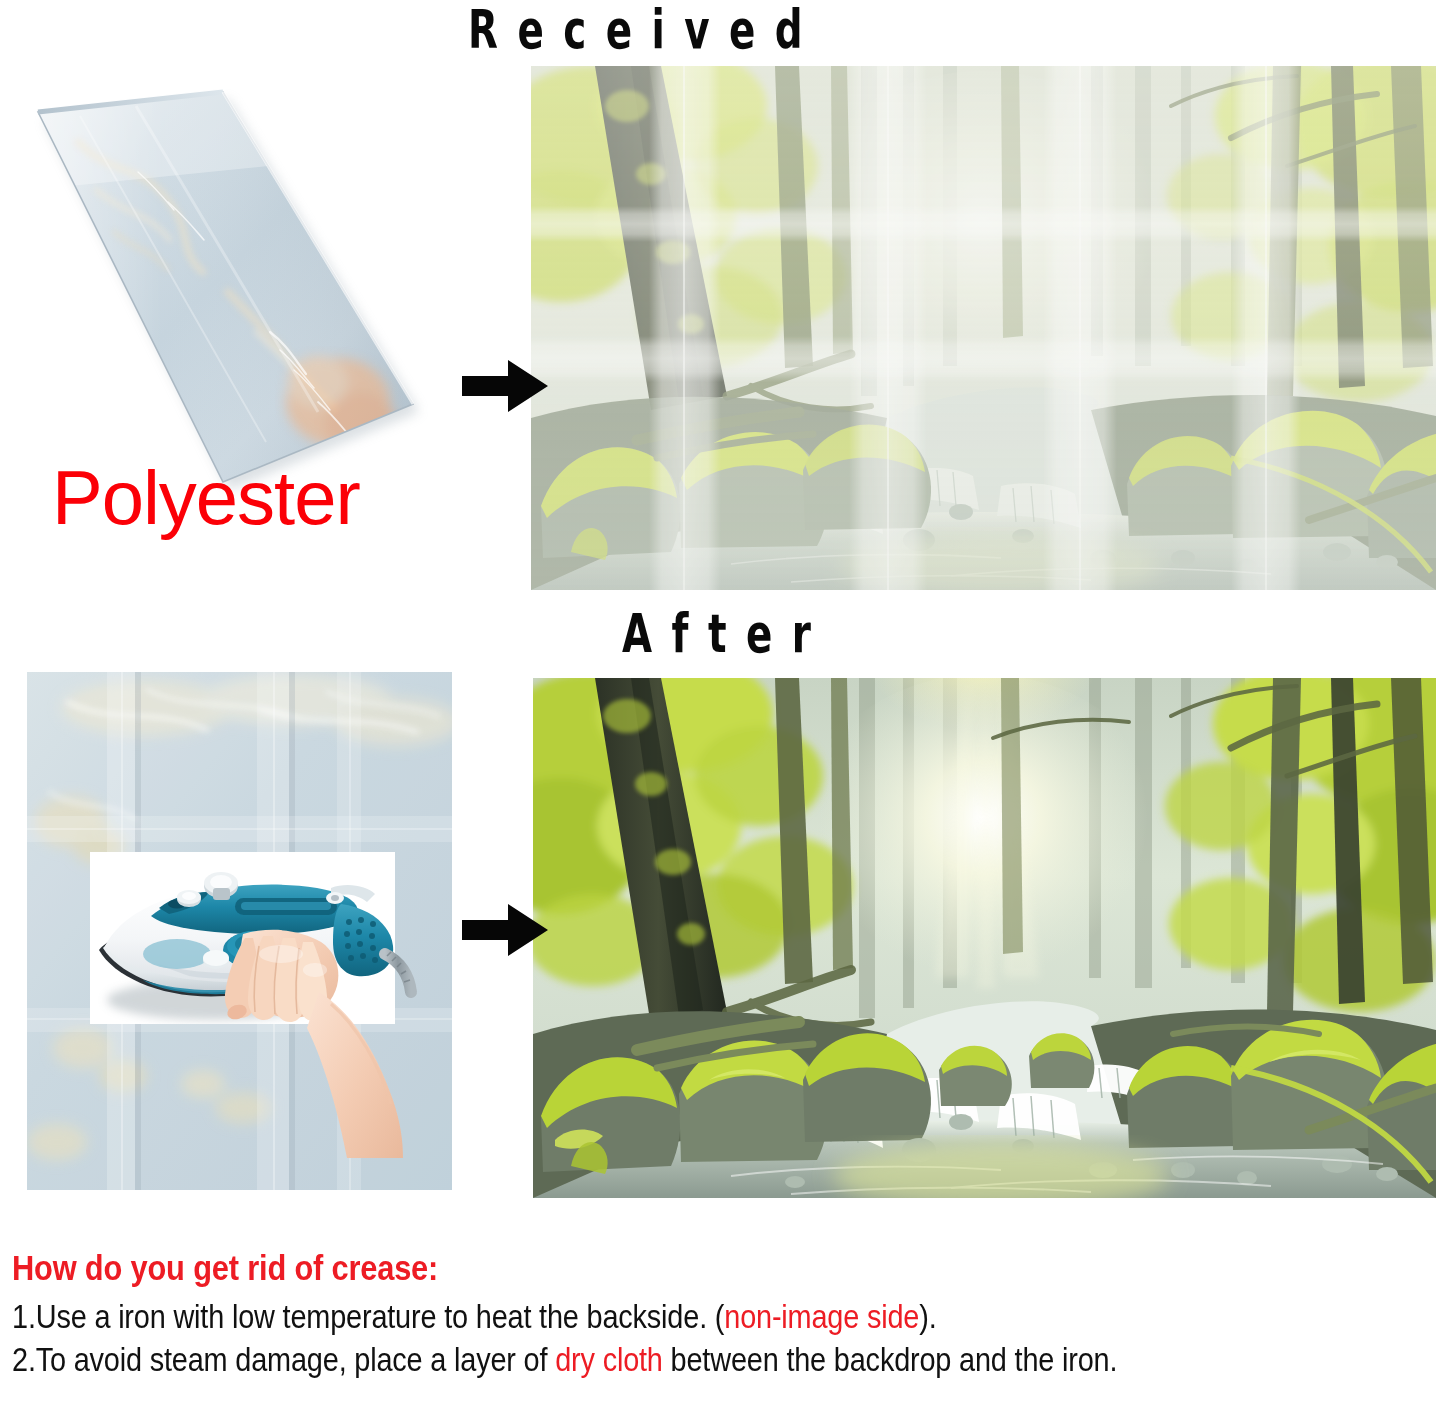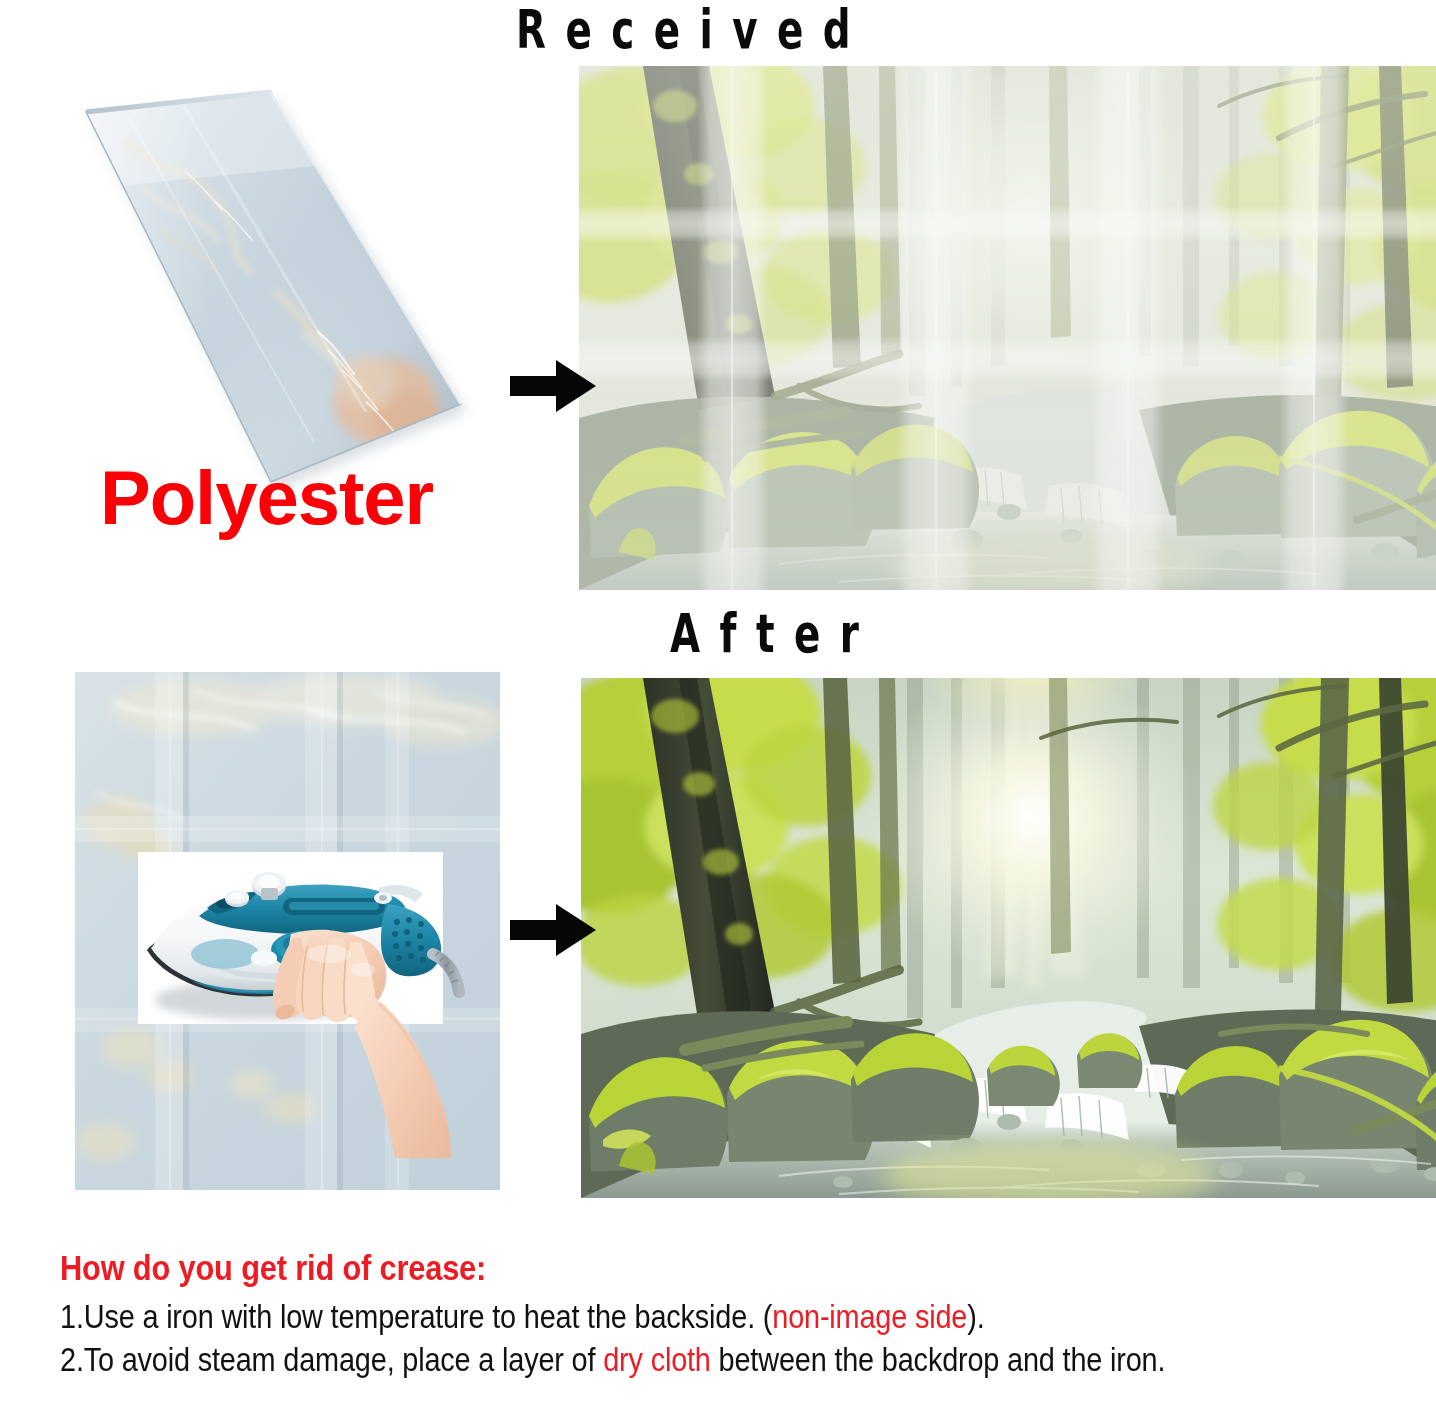--- a/index.html
+++ b/index.html
@@ -4,40 +4,40 @@
 <title>Backdrop Crease Care Instructions</title>
 <style>
   * { margin:0; padding:0; box-sizing:border-box; }
   html,body { background:#ffffff; }
   body {
     width:1436px; height:1402px;
     position:relative;
     font-family:"Liberation Sans", sans-serif;
     overflow:hidden;
   }
-  .stage { position:absolute; inset:0;margin-left:48px; }
+  .stage { position:absolute; inset:0; }
 
   
   .hdr {
     position:absolute;
     font-family:"DejaVu Sans", sans-serif;
     font-weight:bold;
     color:#0a0a0a;
     white-space:nowrap;
     transform:scaleX(0.72);
     transform-origin:left center;
   }
   #hdr-received { left:468px; top:-2px; font-size:54px; letter-spacing:27px; }
   #hdr-after    { left:622px; top:602px; font-size:54px; letter-spacing:27px; }
 
   
   #polyester-label {
     position:absolute; left:52px; top:460px;
     font-family:"Liberation Sans", sans-serif;
-    font-size:76px; font-weight:700; line-height:1;
+    font-size:76px; font-weight:400; line-height:1;
     color:#fb0007; letter-spacing:-1px;
     z-index:6;
   }
 
   
   .arrow { position:absolute; z-index:5; }
 
   
   .photo { position:absolute; overflow:hidden; }
   #photo-received { left:531px; top:66px;  width:905px; height:524px; }

